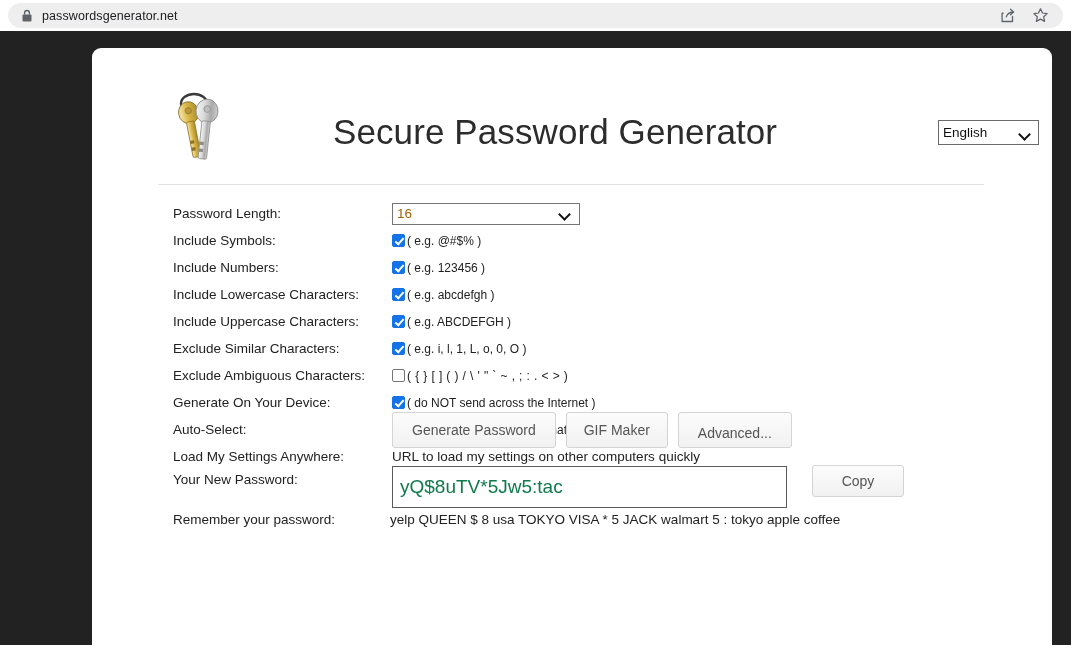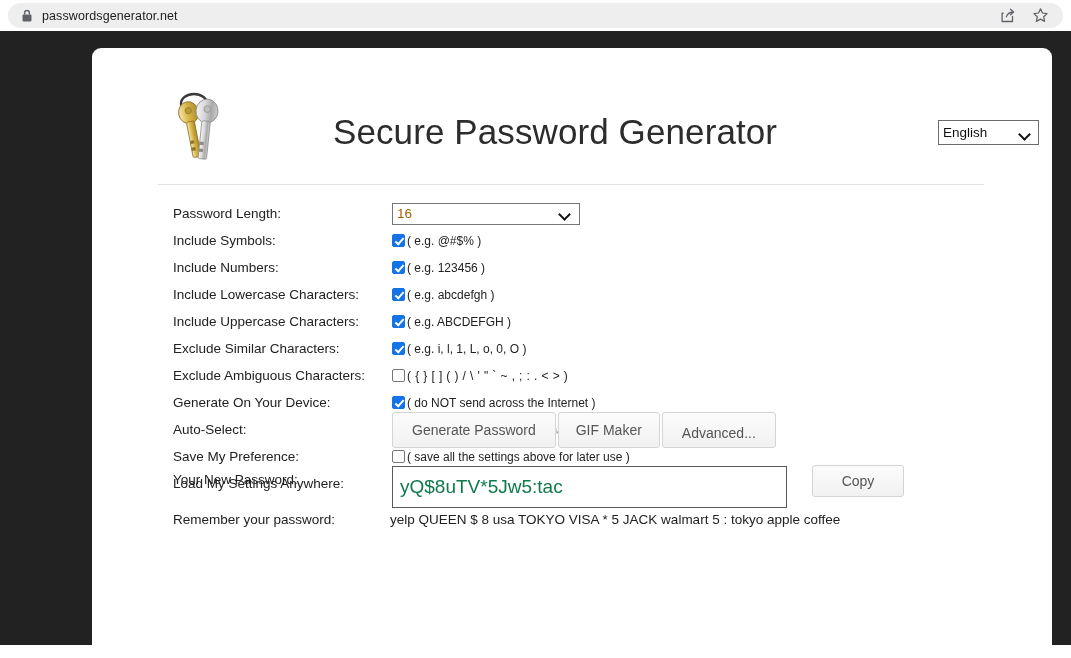--- a/index.html
+++ b/index.html
@@ -229,21 +229,21 @@
     font-size: 13.5px;
     color: #222222;
     white-space: nowrap;
   }
 
   
   .button-row {
     position: absolute;
     left: 300px; top: 364px;
     display: flex;
-    gap: 2px;
+    gap: 10px;
   }
   .btn {
     font-family: "Liberation Sans", sans-serif;
     font-size: 14px;
     color: #555555;
     background: linear-gradient(#fcfcfc, #f1f1f1);
     border: 1px solid #d4d4d4;
     border-radius: 3px;
     height: 36px;
     padding: 0 16px;
@@ -464,27 +464,20 @@
       </div>
 
       <div class="row">
         <span class="lbl">Auto-Select:</span>
         <span class="fld">
           <input type="checkbox" class="cb" style="">
           <span class="hint">( select the password automatically )</span>
         </span>
       </div>
 
-      <div class="row">
-        <span class="lbl">Save My Preference:</span>
-        <span class="fld">
-          <input type="checkbox" class="cb" style="">
-          <span class="hint">( save all the settings above for later use )</span>
-        </span>
-      </div>
 
       <div class="row">
         <span class="lbl">Load My Settings Anywhere:</span>
         <span class="fld">
           <span class="plain-text">URL to load my settings on other computers quickly</span>
         </span>
       </div>
 
     </div>
 

